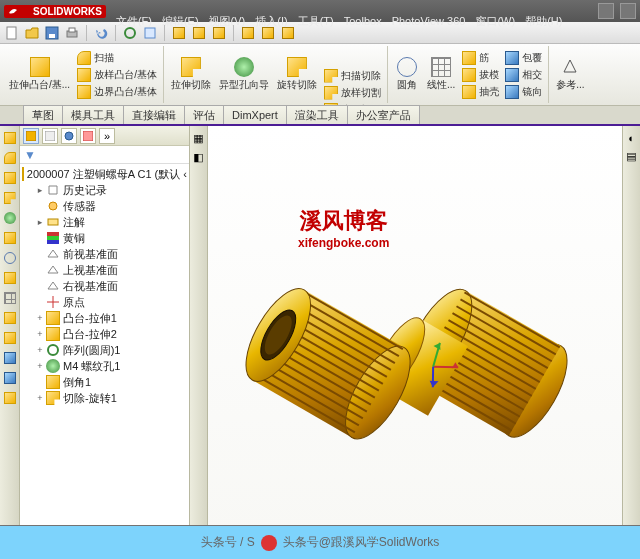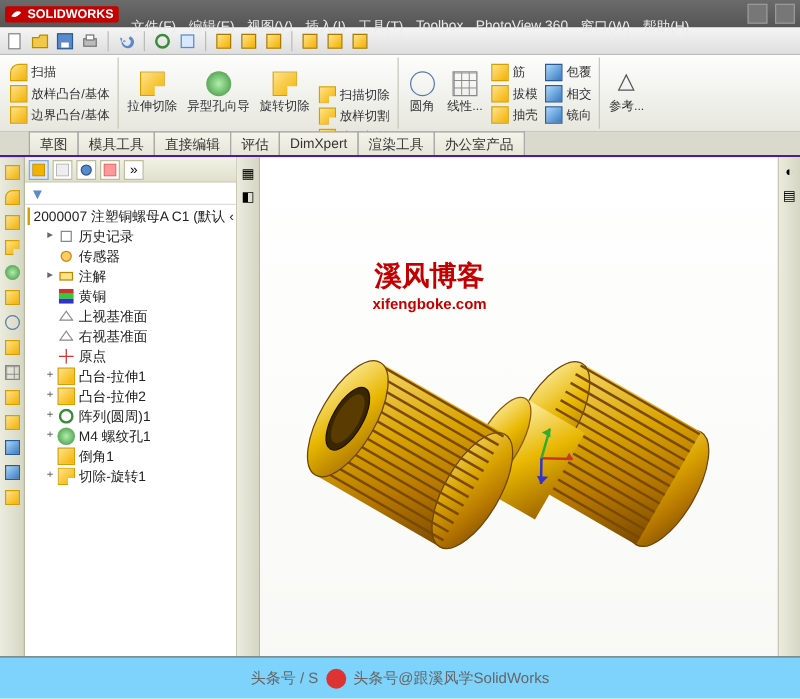--- a/index.html
+++ b/index.html
@@ -1,20 +1,20 @@
 <!DOCTYPE html>
 <html><head>
 <meta charset="utf-8">
 <style>
   * { box-sizing: border-box; margin: 0; padding: 0; font-family: "Microsoft YaHei", Arial, sans-serif; }
   body { width: 640px; height: 559px; background: #fff; overflow: hidden; font-size: 11px; position: relative; }
 
   
   .menubar { height: 22px; background: linear-gradient(#6b6b6b,#555); color: #eee; display: flex; align-items: center; padding: 0 4px; gap: 10px; }
-  .logo { background: #c40000; color: #fff; font-weight: bold; font-size: 10px; padding: 1px 4px; border-radius: 2px; display: flex; align-items: center; gap: 4px; }
+  .logo { background: #c40000; color: #fff; font-weight: bold; font-size: 10px; padding: 1px 4px; border-radius: 2px; display: flex; align-items: center; gap: 15px; }
   .logo svg { width: 10px; height: 10px; }
   .menubar .mi { color: #eaeaea; font-size: 11px; cursor: default; margin-top: 20px; }
   .menubar .right { margin-left: auto; display:flex; gap:6px; }
   .menubar .ricon { width:16px; height:16px; background:#777; border:1px solid #999; }
 
   
   .qa { height: 22px; background: linear-gradient(#f5f5f5,#dedede); border-bottom: 1px solid #bbb; display:flex; align-items:center; padding:0 4px; gap:4px; }
   .qa .qai { width:16px; height:16px; border:1px solid transparent; display:flex; align-items:center; justify-content:center; }
   .qa .sep { width:1px; height:16px; background:#bbb; margin:0 2px;}
   .cube { width:12px; height:12px; border:1px solid #a87a00; background:linear-gradient(135deg,#ffe28a,#f2b200); }
@@ -47,21 +47,21 @@
   .ltool { width:20px; background:linear-gradient(90deg,#ececde,#d6d6c4); border-right:1px solid #b8b8a0; display:flex; flex-direction:column; align-items:center; padding-top:4px; gap:4px;}
   .ltool .ti { width:16px; height:16px; display:flex; align-items:center; justify-content:center;}
 
   .treewrap { width:170px; background:#fff; border-right:1px solid #b8b8a0; display:flex; flex-direction:column;}
   .treetabs { height:20px; background:linear-gradient(#f2f2e6,#e0e0cc); border-bottom:1px solid #c8c8b0; display:flex; align-items:center; padding:0 3px; gap:3px;}
   .treetabs .tt { width:16px; height:16px; border:1px solid #bcbc9f; background:#fff; display:flex; align-items:center; justify-content:center;}
   .treetabs .tt.active { background:#d8e8ff; border-color:#8aa8d0;}
   .filterrow { height:18px; border-bottom:1px solid #ddd; display:flex; align-items:center; padding:0 4px;}
   .filterrow .fic { width:14px; height:14px; color:#5a8acb; font-size:12px;}
   .tree { flex:1; overflow:auto; padding:2px 0; font-size:11px; color:#222;}
-  .tn { display:flex; align-items:flex-start; height:16px; padding-right:2px; white-space:nowrap;}
+  .tn { display:flex; align-items:center; height:16px; padding-right:2px; white-space:nowrap;}
   .tw { display:inline-block; width:12px; text-align:center; color:#666; font-size:9px;}
   .tn .ic { width:14px; height:14px; margin-right:3px; display:inline-flex; align-items:center; justify-content:center;}
   .ind1 { padding-left:14px;}
 
   
   .vpwrap { flex:1; background:#fff; position:relative; display:flex;}
   .vtool { width:18px; background:linear-gradient(90deg,#ececde,#d6d6c4); border-right:1px solid #b8b8a0; display:flex; flex-direction:column; align-items:center; padding-top:6px; gap:6px;}
   .vtool.right { border-right:none; border-left:1px solid #b8b8a0;}
   .viewport { flex:1; position:relative; background:linear-gradient(#fff,#f8f8f5); overflow:hidden;}
   .watermark { position:absolute; top:80px; left:90px; text-align:center;}
@@ -159,20 +159,26 @@
       <span class="cube"></span>
     </span>
   <span class="qai">
       <span class="cube"></span>
     </span>
 </div>
 
 <div class="ribbon">
   <div class="rgrp">
     <div class="rrow">
+      <div class="rbtn">
+          <span class="ic">
+            <span class="shape-box"></span>
+          </span>
+          <span>拉伸凸台/基...</span>
+        </div>
       <div style="display:flex;flex-direction:column;">
         <div class="ritm">
             <span class="ic">
               <span class="shape-sweep"></span>
             </span>
             <span>扫描</span>
           </div>
         <div class="ritm">
             <span class="ic">
               <span class="shape-box"></span>
@@ -432,20 +438,29 @@
           </span>
           <span>黄铜</span>
         </div>
       <div class="tn ind1">
           <span class="tw"></span>
           <span class="ic">
             <svg width="12" height="12">
               <path d="M1 9l5-7 5 7z" fill="none" stroke="#888"></path>
             </svg>
           </span>
+          <span>前视基准面</span>
+        </div>
+      <div class="tn ind1">
+          <span class="tw"></span>
+          <span class="ic">
+            <svg width="12" height="12">
+              <path d="M1 9l5-7 5 7z" fill="none" stroke="#888"></path>
+            </svg>
+          </span>
           <span>上视基准面</span>
         </div>
       <div class="tn ind1">
           <span class="tw"></span>
           <span class="ic">
             <svg width="12" height="12">
               <path d="M1 9l5-7 5 7z" fill="none" stroke="#888"></path>
             </svg>
           </span>
           <span>右视基准面</span>

